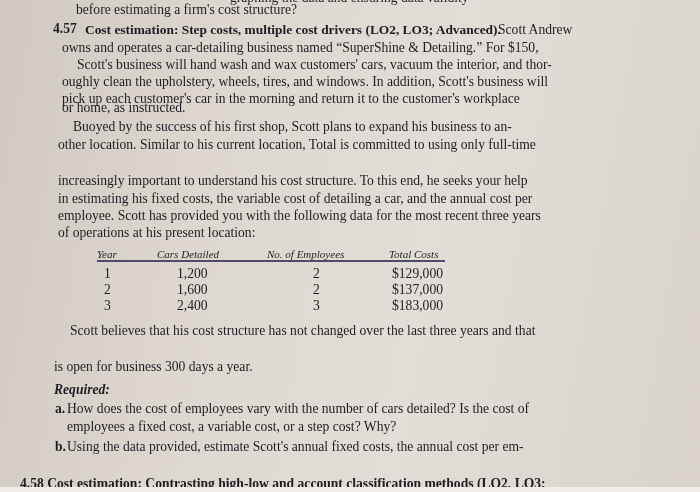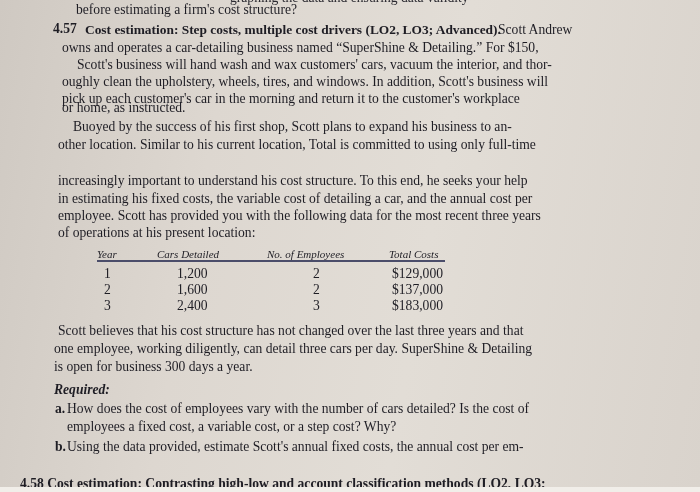--- a/index.html
+++ b/index.html
@@ -61,22 +61,21 @@
     <div class="td" style="left:107px; top:42px;">1,600</div>
     <div class="td" style="left:243px; top:42px;">2</div>
     <div class="td" style="left:322px; top:42px;">$137,000</div>
 
     <div class="td" style="left:34px; top:58px;">3</div>
     <div class="td" style="left:107px; top:58px;">2,400</div>
     <div class="td" style="left:243px; top:58px;">3</div>
     <div class="td" style="left:322px; top:58px;">$183,000</div>
   </div>
 
-  <div class="line" style="left:58px; top:322px;">Scott believes that his cost structure has not changed over the last three years and that</div>
-  <div class="line" style="left:54px; top:340px;">one employee, working diligently, can detail three cars per day. SuperShine &amp; Detailing</div>
+  <div class="line" style="left:70px; top:322px;">Scott believes that his cost structure has not changed over the last three years and that</div>
   <div class="line" style="left:54px; top:358px;">is open for business 300 days a year.</div>
 
   <div class="line required" style="left:54px; top:381px;">Required:</div>
 
   <div class="line bold" style="left:55px; top:400px;">a.</div>
   <div class="line" style="left:67px; top:400px;">How does the cost of employees vary with the number of cars detailed? Is the cost of</div>
   <div class="line" style="left:67px; top:418px;">employees a fixed cost, a variable cost, or a step cost? Why?</div>
 
   <div class="line bold" style="left:55px; top:438px;">b.</div>
   <div class="line" style="left:67px; top:438px;">Using the data provided, estimate Scott's annual fixed costs, the annual cost per em-</div>

